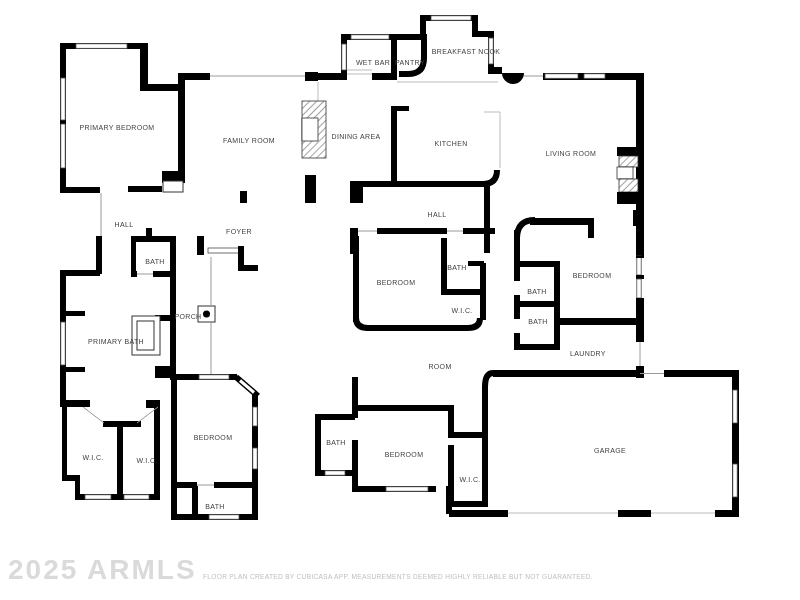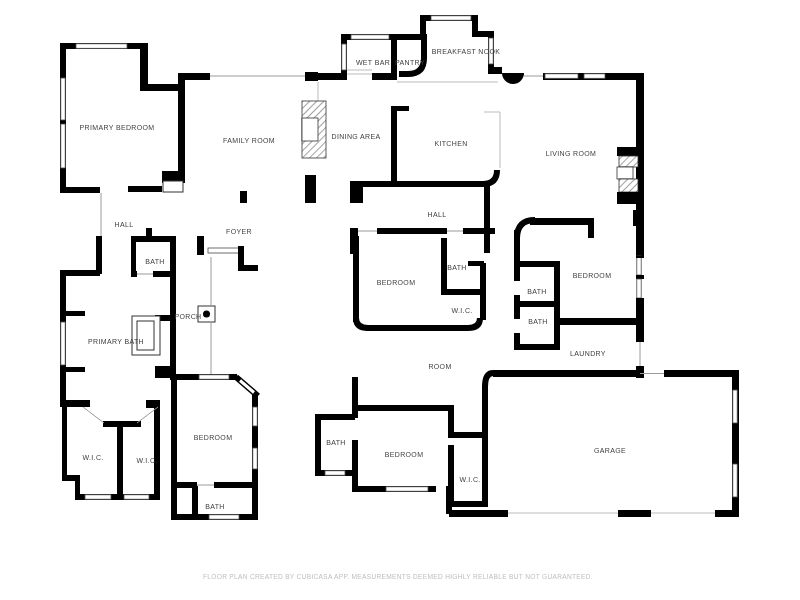--- a/index.html
+++ b/index.html
@@ -250,14 +250,15 @@
   <span class="room-label" style="left:440px;top:366px">ROOM</span>
   <span class="room-label" style="left:93px;top:457px">W.I.C.</span>
   <span class="room-label" style="left:147px;top:460px">W.I.C.</span>
   <span class="room-label" style="left:213px;top:437px">BEDROOM</span>
   <span class="room-label" style="left:215px;top:506px">BATH</span>
   <span class="room-label" style="left:336px;top:442px">BATH</span>
   <span class="room-label" style="left:404px;top:454px">BEDROOM</span>
   <span class="room-label" style="left:470px;top:479px">W.I.C.</span>
   <span class="room-label" style="left:610px;top:450px">GARAGE</span>
 
+  <span class="watermark">2025 ARMLS</span>
   <span class="disclaimer">FLOOR PLAN CREATED BY CUBICASA APP. MEASUREMENTS DEEMED HIGHLY RELIABLE BUT NOT GUARANTEED.</span>
 </div>
 
 </body></html>

